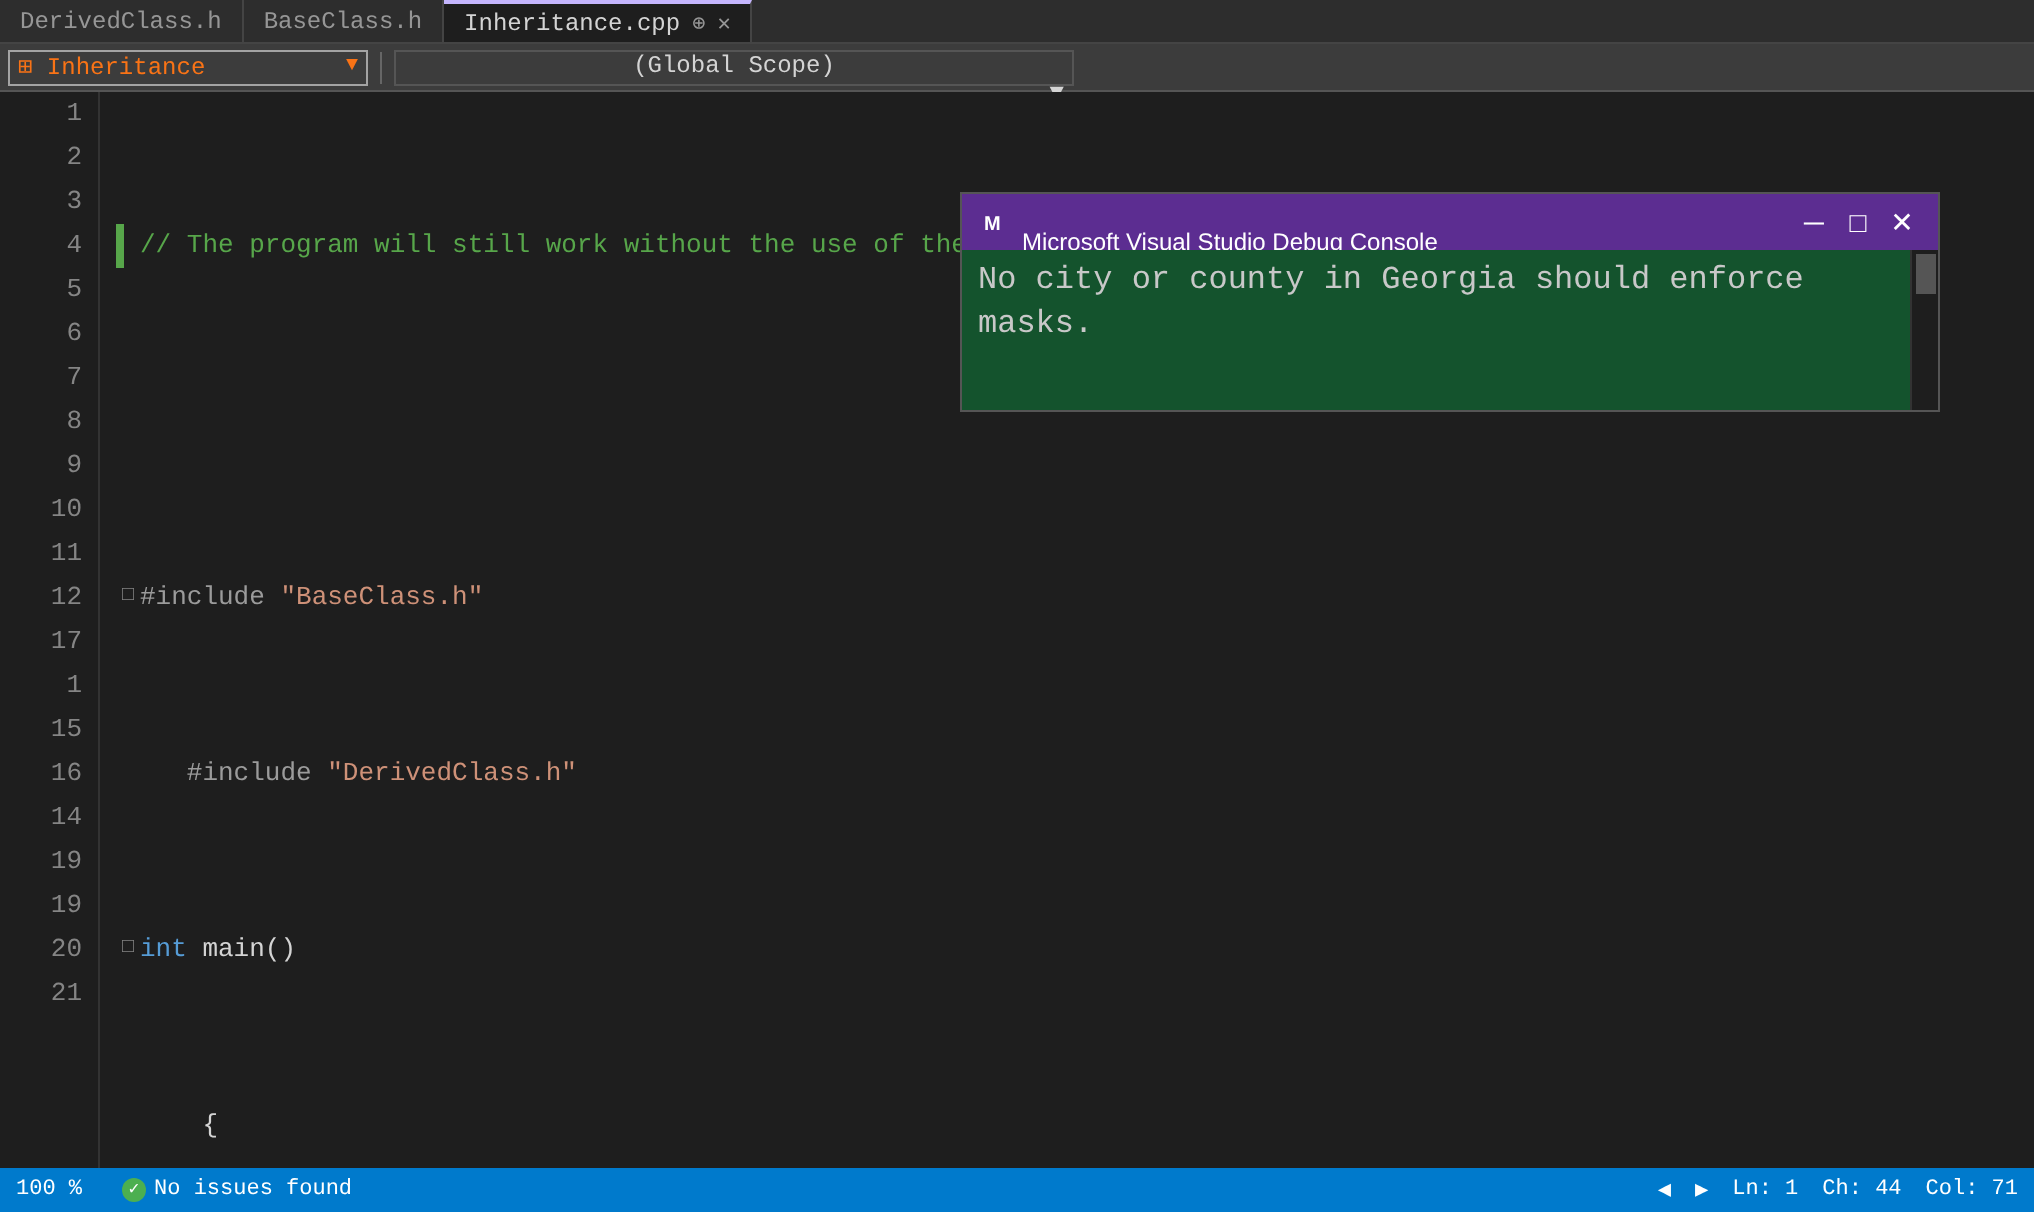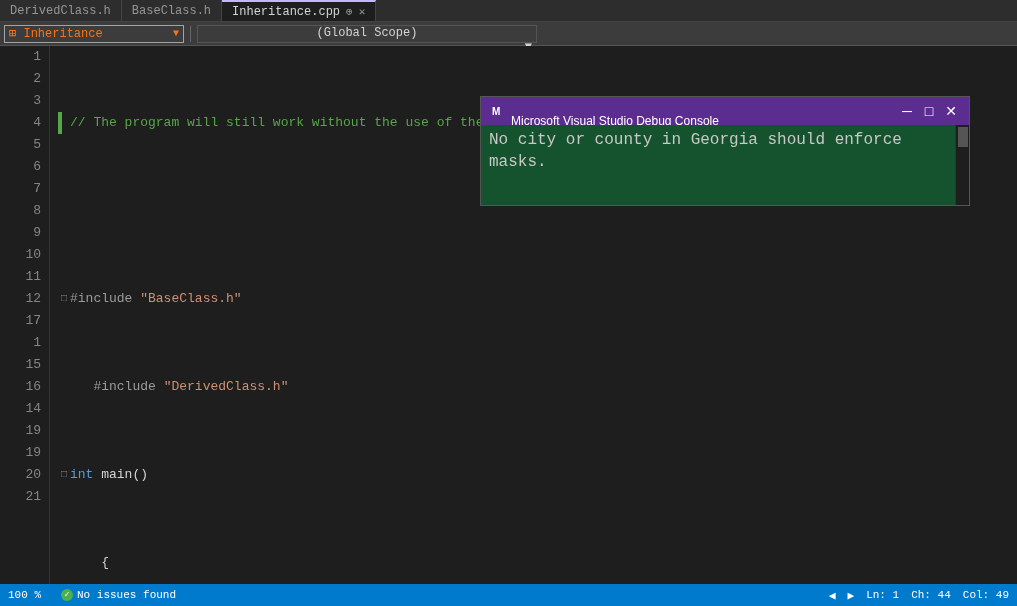--- a/index.html
+++ b/index.html
@@ -400,15 +400,15 @@
     <div class="status-ok">
       <span class="check-icon">✓</span>
       <span>No issues found</span>
     </div>
   </div>
   <div class="status-right">
     <span>◀</span>
     <span>▶</span>
     <span>Ln: 1</span>
     <span>Ch: 44</span>
-    <span>Col: 49</span>
+    <span>Col: 71</span>
   </div>
 </div>
 
 </body></html>

